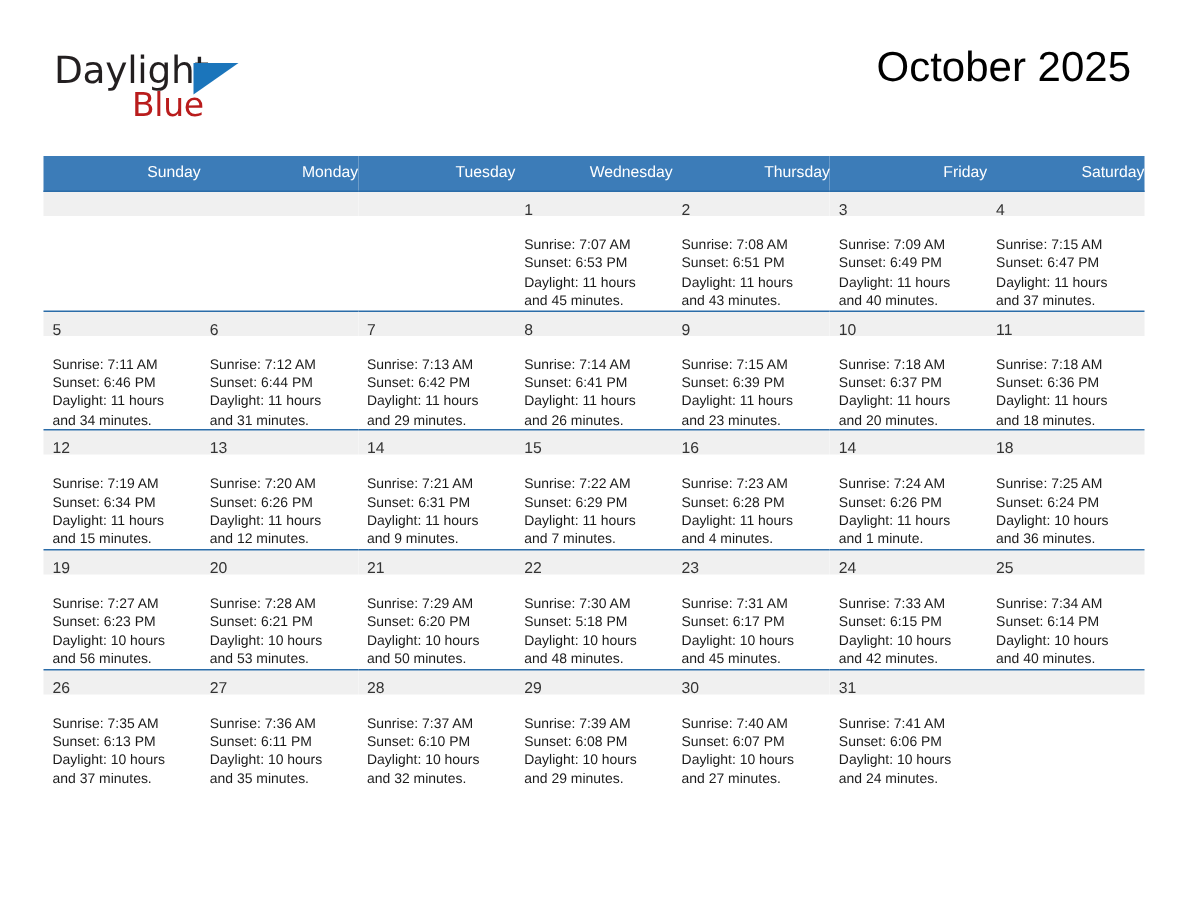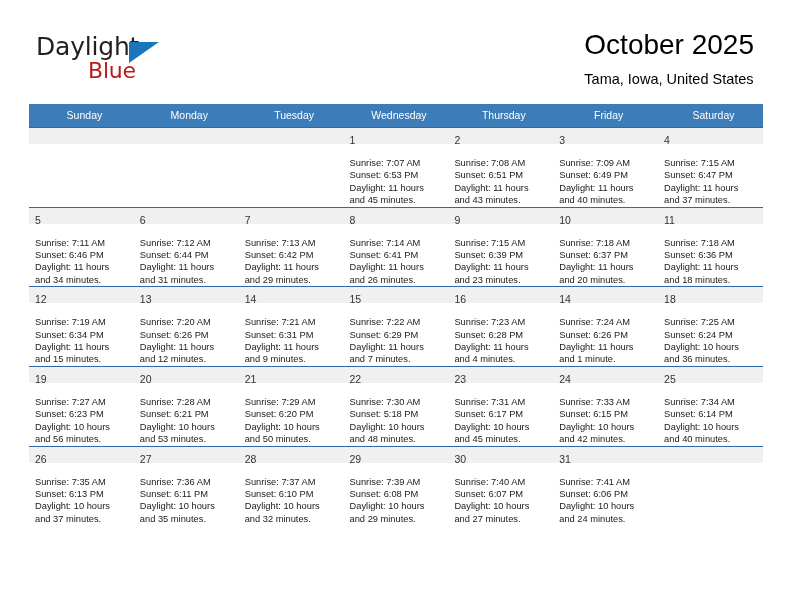--- a/index.html
+++ b/index.html
@@ -57,21 +57,21 @@
     top: 10px;
     width: 0; height: 0;
     border-left: 30px solid #1b75bb;
     border-bottom: 21px solid transparent;
   }
 
   .title-block {
     position: absolute;
     right: 38px;
     top: 28px;
-    text-align: left;
+    text-align: right;
   }
   .month-title {
     font-size: 28px;
     font-weight: normal;
     color: #000;
     line-height: 34px;
     white-space: nowrap;
   }
   .location {
     font-size: 14.5px;
@@ -88,21 +88,21 @@
     top: 104px;
     width: 734px;
     border-collapse: collapse;
     table-layout: fixed;
   }
   .calendar th {
     background: #3c7cb8;
     color: #ffffff;
     font-size: 10.5px;
     font-weight: normal;
-    text-align: center;
+    text-align: right;
     padding: 5px 0 6px 6px;
     height: 11px;
     border: none;
   }
   .calendar td {
     vertical-align: top;
     padding: 0;
     border-top: 1px solid #2b6ca8;
     height: 78px;
     background: #ffffff;
@@ -142,21 +142,20 @@
   <div class="header">
 
     <div class="logo">
       <span class="logo-general">Daylight</span>
       <span class="logo-triangle"></span>
       <span class="logo-blue">Blue</span>
     </div>
 
     <div class="title-block">
       <div class="month-title">October 2025</div>
-      <div class="location">Tama, Iowa, United States</div>
     </div>
 
   </div>
 
   <table class="calendar">
     <thead>
       <tr>
         <th>Sunday</th>
         <th>Monday</th>
         <th>Tuesday</th>

